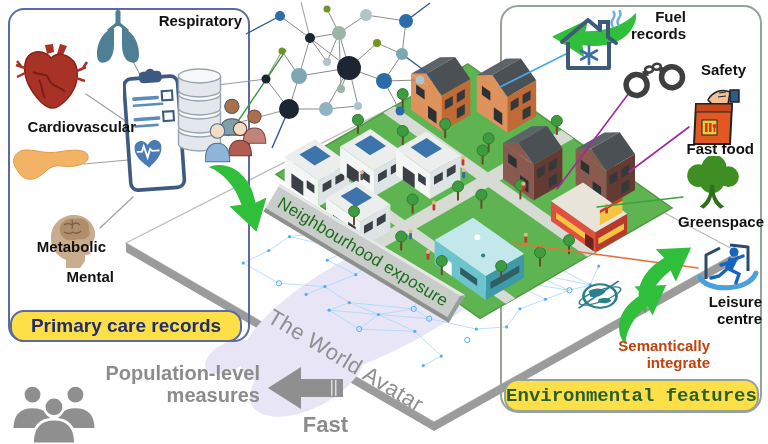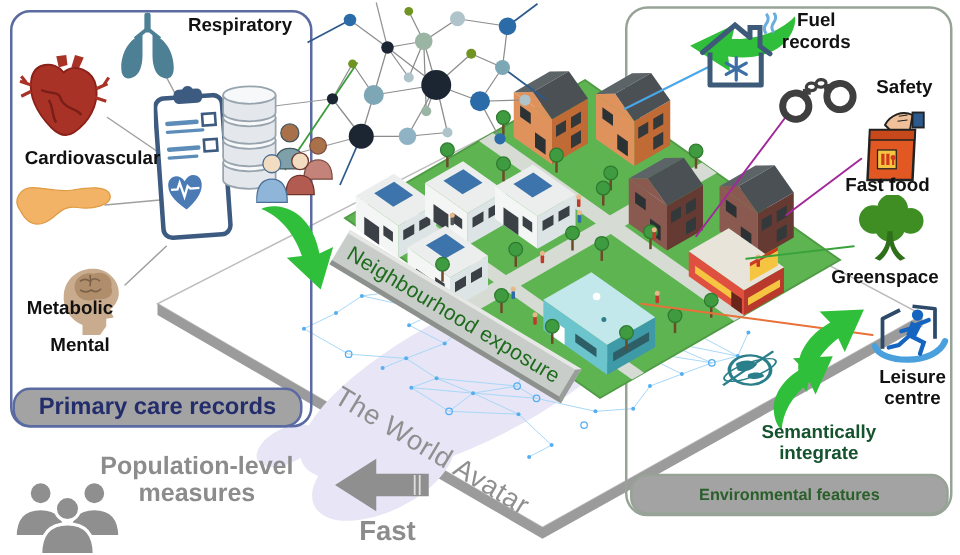--- a/index.html
+++ b/index.html
@@ -1,42 +1,42 @@
 <!DOCTYPE html>
 <html><head>
 <meta charset="utf-8">
 <style>
   html,body{margin:0;padding:0;}
   body{width:768px;height:444px;position:relative;background:#fff;overflow:hidden;
        font-family:"Liberation Sans",sans-serif;}
   .abs{position:absolute;}
   .lbl{position:absolute;font-weight:bold;font-size:15px;color:#111;line-height:1.12;
-       text-align:center;z-index:6;}
+       text-align:right;z-index:6;}
   .panel{position:absolute;border-radius:16px;background:transparent;z-index:2;}
-  .titlebox{position:absolute;background:#a3a3a3;border-radius:14px;display:flex;
+  .titlebox{position:absolute;background:#fde047;border-radius:14px;display:flex;
        align-items:center;justify-content:center;font-weight:bold;z-index:2;}
   #left-box{left:8px;top:8px;width:238px;height:330px;border:2.5px solid #5b6ba2;}
   #right-box{left:500px;top:5px;width:258px;height:404px;border:2px solid #97a397;border-radius:18px;}
   #left-title{left:10px;top:310px;width:228px;height:28px;border:2.5px solid #5b6ba2;
        font-size:19px;color:#232d6b;}
   #right-title{left:504px;top:379px;width:251px;height:29px;border:2px solid #97a397;
-       font-size:13px;color:#2a5e2a;}
+       font-size:19px;color:#2a5e2a;font-family:Liberation Mono, monospace;}
   #base-svg{left:0;top:0;z-index:1;}
   #scene-svg{left:0;top:0;z-index:3;}
   .icon{position:absolute;z-index:5;}
   #banner{position:absolute;left:280px;top:184px;width:212px;height:25px;line-height:25px;
        transform:rotate(31deg);transform-origin:0 0;background:#c9cdc9;
        border-top:3px solid #e6e8e6;border-bottom:4px solid #8d918d;border-right:4px solid #9a9e9a;
        text-align:center;font-size:17px;color:#1d6b1d;z-index:4;letter-spacing:.2px;}
   #world-avatar{position:absolute;left:258px;top:293px;width:220px;transform:rotate(31deg);
        transform-origin:0 0;font-size:22px;color:#8f8f8f;text-align:center;z-index:2;
        letter-spacing:.5px;}
   #population-lbl{left:55px;top:362px;width:205px;font-size:20px;color:#8c8c8c;}
   #guild-lbl{left:272px;top:413px;width:76px;font-size:22px;color:#8c8c8c;}
-  #integrate-lbl{left:600px;top:338px;width:110px;color:#14532d;}
+  #integrate-lbl{left:600px;top:338px;width:110px;color:#c2410c;}
 </style>
 </head>
 <body>
 
 <svg id="base-svg" class="abs" width="768" height="444">
   <polygon points="430,88 738,252 434,422 126,243" fill="#ffffff" stroke="#bcbcbc" stroke-width="1.2"></polygon>
   <path d="M126,243 L434,422 L738,252 L738,261 L434,431 L126,252 Z" fill="#9b9b9b"></path>
   <g transform="translate(380,300) rotate(-27)">
     <ellipse cx="0" cy="0" rx="155" ry="52" fill="#e7e5f6"></ellipse>
     <ellipse cx="-100" cy="35" rx="62" ry="32" fill="#e7e5f6"></ellipse>

